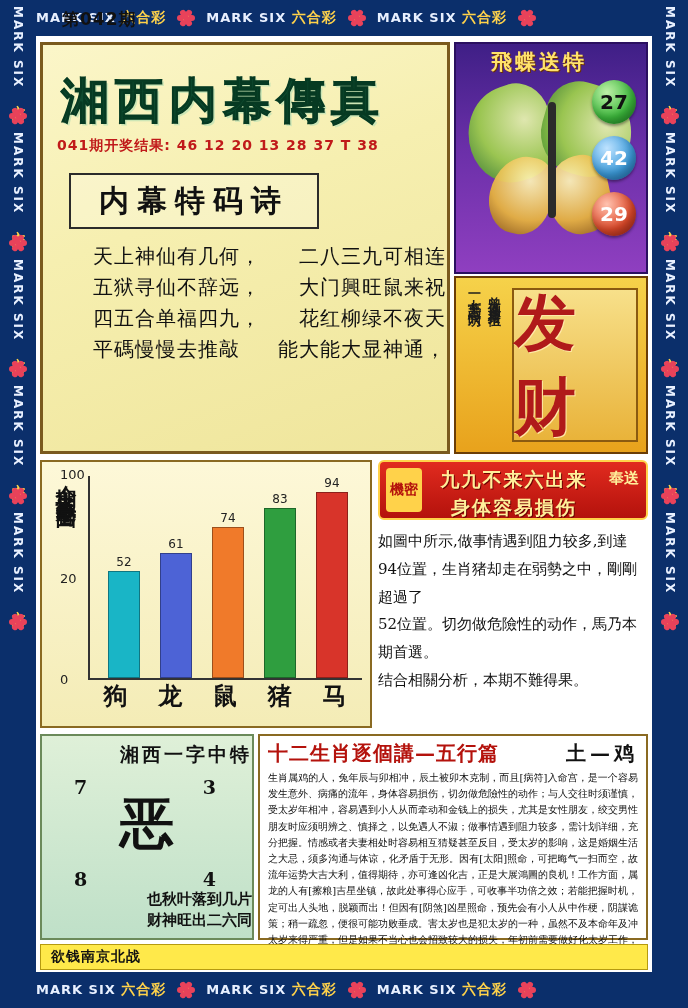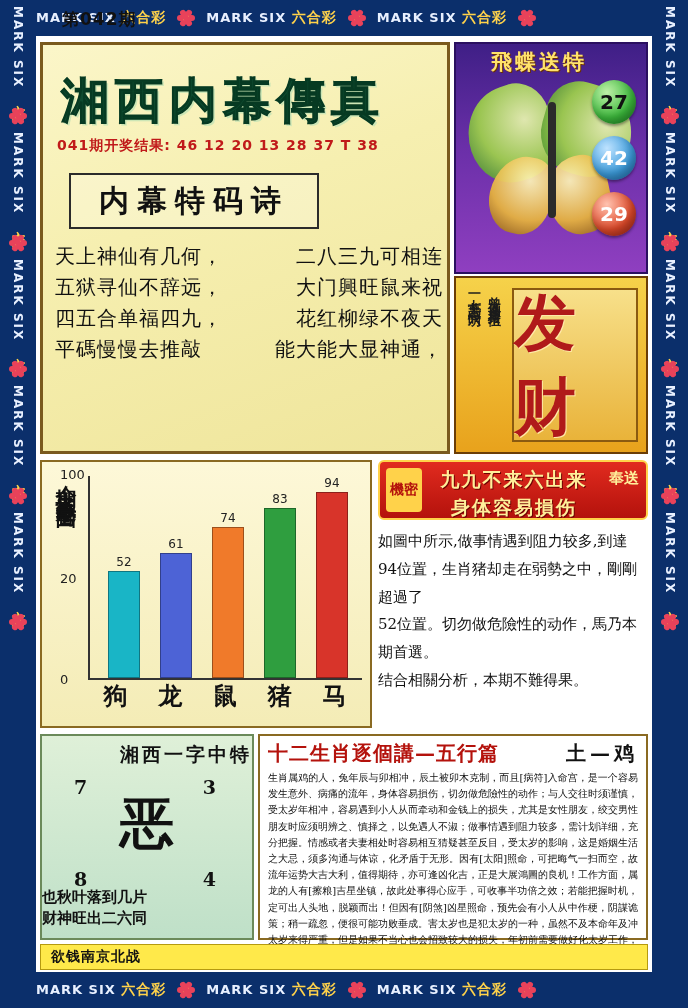--- a/index.html
+++ b/index.html
@@ -36,21 +36,21 @@
     background:linear-gradient(160deg,#fbf6c9 0%,#f6efb0 40%,#efe59b 100%);
     border:3px solid #7a5a1e;box-sizing:border-box;}
   .title-cn{position:absolute;left:18px;top:24px;font-family:"DejaVu Serif","Liberation Serif",serif;font-weight:bold;font-size:48px;letter-spacing:6px;color:#0e4a2f;
     -webkit-text-stroke:1px #063a22;text-shadow:2px 2px 0 #cde6b6;}
   .prize-line{position:absolute;left:14px;top:92px;font-size:14px;font-weight:bold;color:#c01a1a;letter-spacing:1px;}
   .sub-box{position:absolute;left:26px;top:128px;width:246px;height:52px;border:2px solid #2b2b2b;background:rgba(255,255,255,0.25);}
   .sub-title{position:absolute;left:0;top:0;width:100%;height:100%;display:flex;align-items:center;justify-content:center;
     font-family:"DejaVu Serif","Liberation Serif",serif;font-size:30px;font-weight:bold;letter-spacing:8px;color:#111;}
   .poem{position:absolute;left:10px;top:196px;width:392px;font-family:"DejaVu Serif","Liberation Serif",serif;font-size:20px;color:#111;line-height:1.45;}
   .poem .row{display:flex;justify-content:space-between;padding:1px 2px;}
-  .poem .row span{white-space:nowrap;letter-spacing:1px;}
+  .poem .row span{white-space:nowrap;letter-spacing:1px;margin-left:38px;}
 
   
   .bfly{position:absolute;left:418px;top:6px;width:194px;height:232px;background:linear-gradient(180deg,#3f1f86 0%,#6a2fa8 45%,#8f3fc0 100%);border:2px solid #2a1060;box-sizing:border-box;overflow:hidden;}
   .bfly-title{position:absolute;left:8px;top:4px;width:150px;text-align:center;font-family:"DejaVu Serif","Liberation Serif",serif;font-size:21px;font-weight:bold;letter-spacing:3px;color:#ffe36b;text-shadow:1px 1px 0 #6b2f00;}
   .wing{position:absolute;border-radius:60% 40% 50% 50%;opacity:.92;}
   .w1{left:12px;top:42px;width:86px;height:96px;background:radial-gradient(circle at 70% 40%,#eaf7b0,#9fd24a 55%,#2f7a2a);transform:rotate(-18deg);}
   .w2{left:86px;top:40px;width:90px;height:92px;background:radial-gradient(circle at 30% 40%,#eaf7b0,#9fd24a 55%,#2f7a2a);transform:rotate(16deg) scaleX(-1);}
   .w3{left:34px;top:112px;width:62px;height:78px;background:radial-gradient(circle at 60% 30%,#fff6b8,#e8b53c 60%,#8a5a10);transform:rotate(12deg);}
   .w4{left:92px;top:112px;width:62px;height:78px;background:radial-gradient(circle at 40% 30%,#fff6b8,#e8b53c 60%,#8a5a10);transform:rotate(-12deg);}
   .body-b{position:absolute;left:92px;top:58px;width:8px;height:116px;background:#2b2b2b;border-radius:6px;}
@@ -88,21 +88,21 @@
   
   .analysis{position:absolute;left:342px;top:492px;width:270px;height:200px;font-family:"DejaVu Serif","Liberation Serif",serif;font-size:15px;color:#111;line-height:1.85;}
 
   
   .bl-panel{position:absolute;left:4px;top:698px;width:214px;height:206px;background:linear-gradient(180deg,#dff0d8,#bfe0c8);border:2px solid #6b8a5a;box-sizing:border-box;overflow:hidden;}
   .bl-title{position:absolute;left:0;top:6px;width:100%;text-align:right;font-family:Liberation Serif, serif;font-size:19px;font-weight:bold;color:#111;letter-spacing:3px;}
   .bl-word{position:absolute;left:0;top:52px;width:100%;text-align:center;font-family:"DejaVu Serif","Liberation Serif",serif;font-size:54px;font-weight:bold;color:#111;}
   .corner{position:absolute;font-family:"DejaVu Serif","Liberation Serif",serif;font-size:19px;font-weight:bold;color:#111;}
   .c-tl{left:32px;top:40px;} .c-tr{right:36px;top:40px;}
   .c-bl{left:32px;top:132px;} .c-br{right:36px;top:132px;}
-  .bl-bottom{position:absolute;left:0;bottom:8px;width:100%;text-align:left;font-family:Liberation Mono, monospace;font-size:15px;font-weight:bold;color:#111;line-height:1.4;}
+  .bl-bottom{position:absolute;left:0;bottom:8px;width:100%;text-align:right;font-family:Liberation Sans, sans-serif;font-size:15px;font-weight:bold;color:#111;line-height:1.4;}
 
   
   .br-panel{position:absolute;left:222px;top:698px;width:390px;height:206px;background:#ffffff;border:2px solid #8a6a22;box-sizing:border-box;}
   .br-head{position:absolute;left:0;top:4px;width:100%;display:flex;align-items:flex-end;justify-content:space-between;padding:0 8px;box-sizing:border-box;}
   .br-title{font-family:"DejaVu Serif","Liberation Serif",serif;font-size:20px;font-weight:bold;color:#b4120c;letter-spacing:1px;}
   .br-right{font-family:"DejaVu Serif","Liberation Serif",serif;font-size:20px;font-weight:bold;color:#111;letter-spacing:4px;}
   .br-body{position:absolute;left:8px;right:8px;top:34px;bottom:6px;font-family:"DejaVu Serif","Liberation Serif",serif;font-size:10px;color:#111;line-height:1.62;text-align:justify;}
 
   
   .footer-strip{position:absolute;left:4px;top:908px;width:608px;height:26px;background:#ffe94a;border:1px solid #b59a10;box-sizing:border-box;display:flex;align-items:center;padding-left:10px;font-size:14px;font-weight:bold;color:#111;letter-spacing:1px;}

